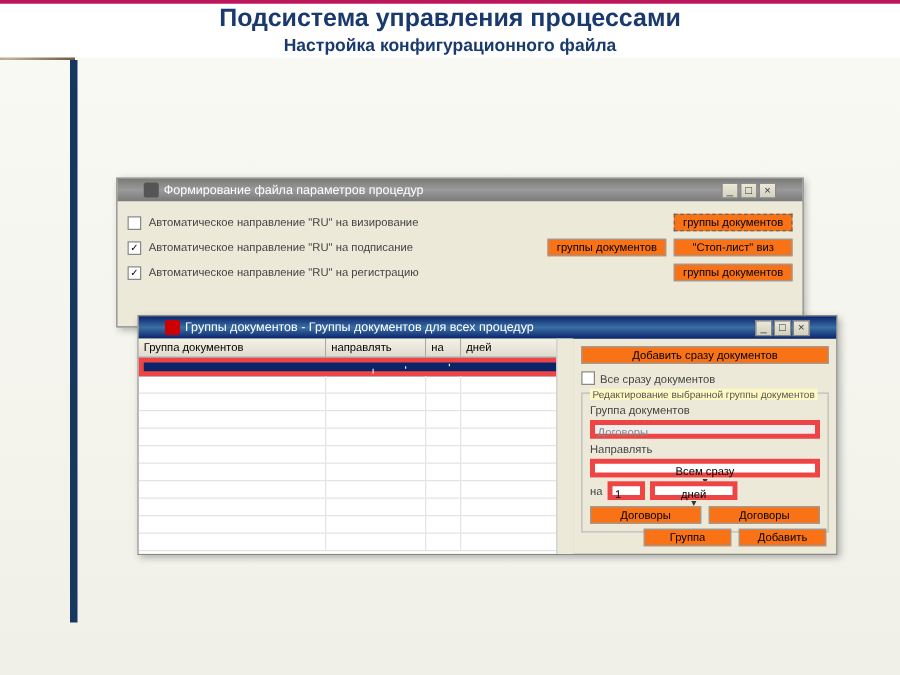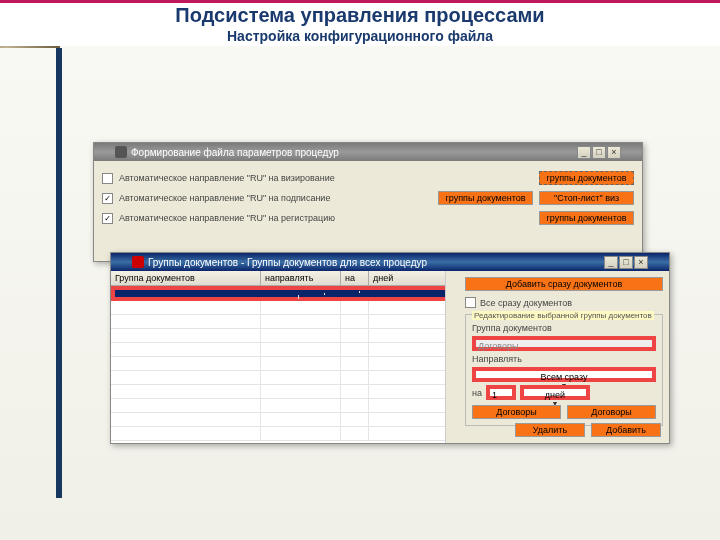--- a/index.html
+++ b/index.html
@@ -359,16 +359,16 @@
           </div>
         </div>
         <div class="btn-row">
           <span class="btn-small">Договоры</span>
           <span class="btn-small">Договоры</span>
         </div>
       </div>
     </div>
   </div>
   <div class="bottom-btns">
-    <span class="btn-small">Удалить</span>
+    <span class="btn-small">Группа</span>
     <span class="btn-small">Добавить</span>
   </div>
 </div>
 
 </body></html>

